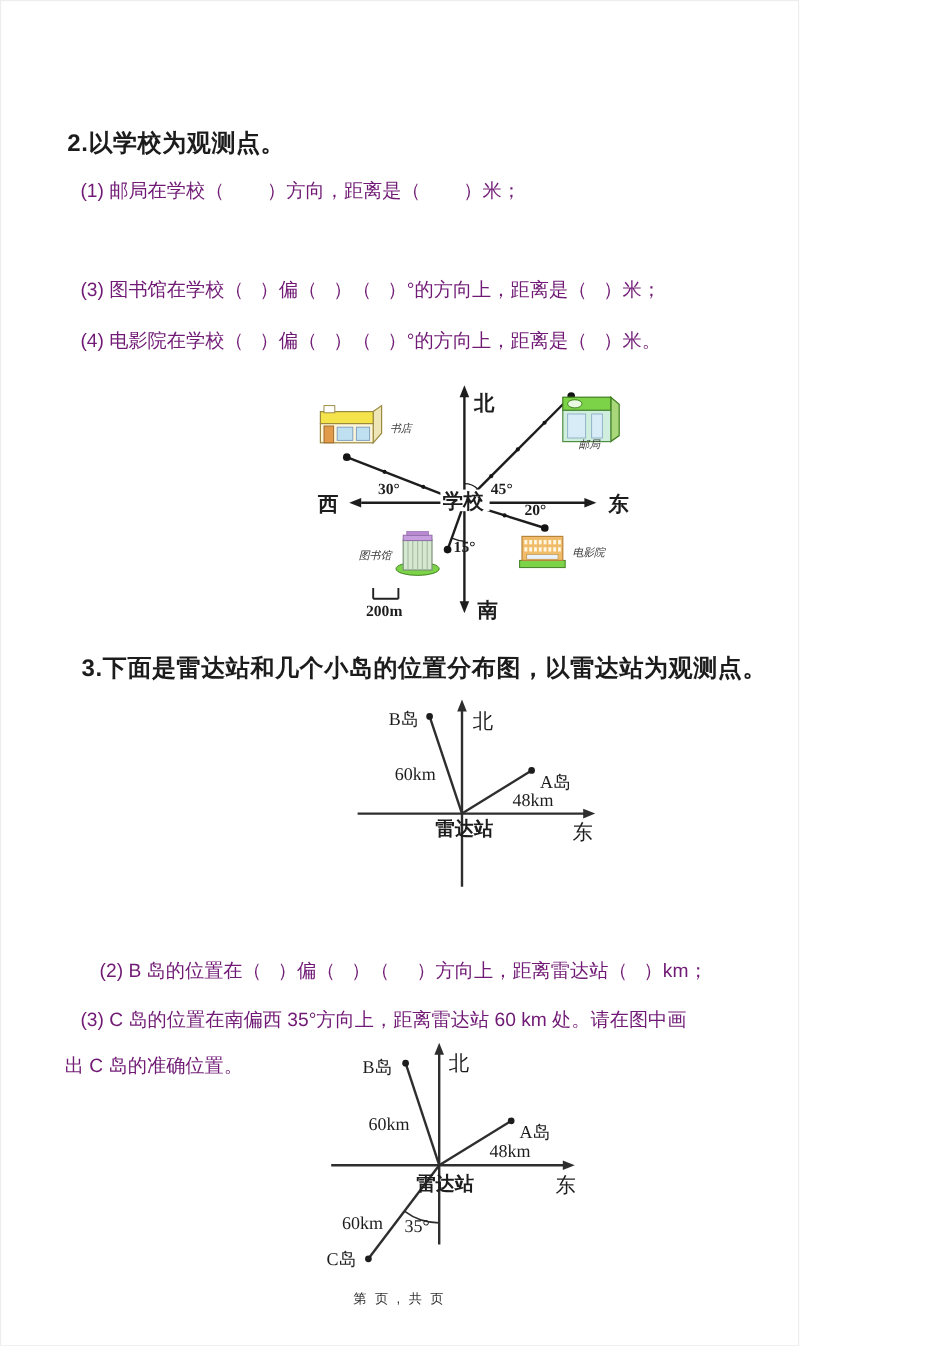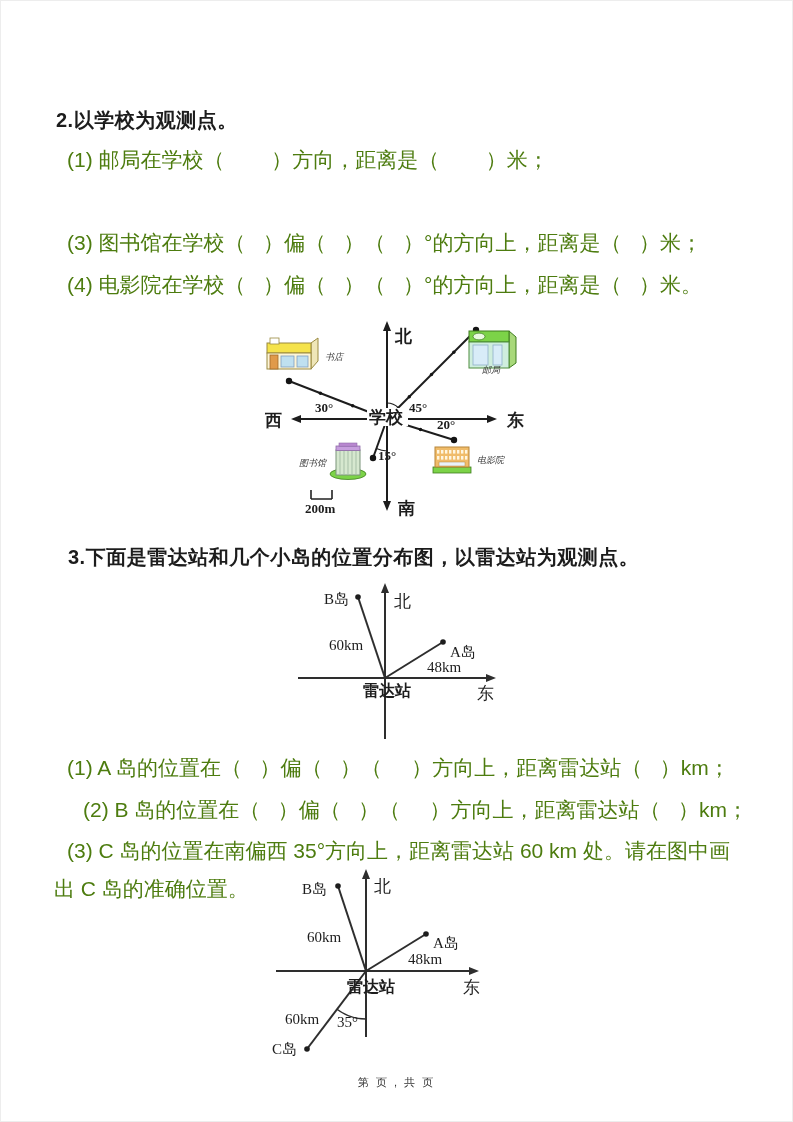--- a/index.html
+++ b/index.html
@@ -1,21 +1,21 @@
 <!DOCTYPE html>
 <html><head>
 <meta charset="utf-8">
 <style>
   html,body{margin:0;padding:0;background:#ffffff;}
   .page{
-    position:relative;width:793px;height:1122px;background:#ffffff;
+    position:relative;width:666px;height:1122px;background:#ffffff;
     font-family:"Liberation Sans",sans-serif;color:#262626;overflow:hidden;
     box-sizing:border-box;border:1px solid #ededed;
   }
-  .tline{position:absolute;font-size:21px;line-height:24px;white-space:pre-wrap;color:#4d7c0f;}
+  .tline{position:absolute;font-size:16px;line-height:24px;white-space:pre-wrap;color:#701a75;}
   .heading{font-weight:bold;font-size:20px;line-height:26px;color:#1c1c1c;letter-spacing:.5px;}
   .footer{position:absolute;left:0;right:0;text-align:center;font-size:11px;color:#333;letter-spacing:2px;}
   svg text{font-family:"Liberation Serif","DejaVu Serif",serif;fill:#1d1d1d;}
   .lbl-big{font-size:17px;font-weight:bold;}
   .lbl-plain{font-size:17px;}
   .lbl-mid{font-size:15px;}
   .lbl-bold{font-size:16px;font-weight:bold;}
   .lbl-angle{font-size:13px;font-weight:bold;}
   .lbl-small{font-size:9px;font-style:italic;fill:#3a3a3a;}
   .lbl-scale{font-size:13px;font-weight:bold;}
@@ -155,21 +155,20 @@
     </g>
     <text x="103" y="28" class="lbl-plain">北</text>
     <text x="186" y="120" class="lbl-plain">东</text>
     <text x="72" y="117" class="lbl-bold">雷达站</text>
     <text x="33" y="25" class="lbl-mid">B岛</text>
     <text x="38" y="71" class="lbl-mid">60km</text>
     <text x="159" y="78" class="lbl-mid">A岛</text>
     <text x="136" y="93" class="lbl-mid">48km</text>
   </svg>
 
-  <div class="tline" style="left:66px;top:755px;">(1) A 岛的位置在（   ）偏（   ）（     ）方向上，距离雷达站（   ）km；</div>
   <div class="tline" style="left:82px;top:797px;">(2) B 岛的位置在（   ）偏（   ）（     ）方向上，距离雷达站（   ）km；</div>
   <div class="tline" style="left:66px;top:838px;">(3) C 岛的位置在南偏西 35°方向上，距离雷达站 60 km 处。请在图中画</div>
   <div class="tline" style="left:53px;top:876px;">出 C 岛的准确位置。</div>
 
   <svg style="position:absolute;left:255px;top:862px;" width="240" height="204" viewBox="0 0 240 204">
     <g stroke="#2e2e2e" stroke-width="2" fill="none">
       <line x1="110" y1="174" x2="110" y2="12"></line>
       <line x1="20" y1="108" x2="217" y2="108"></line>
       <line x1="82" y1="23" x2="110" y2="108"></line>
       <line x1="110" y1="108" x2="170" y2="71"></line>

